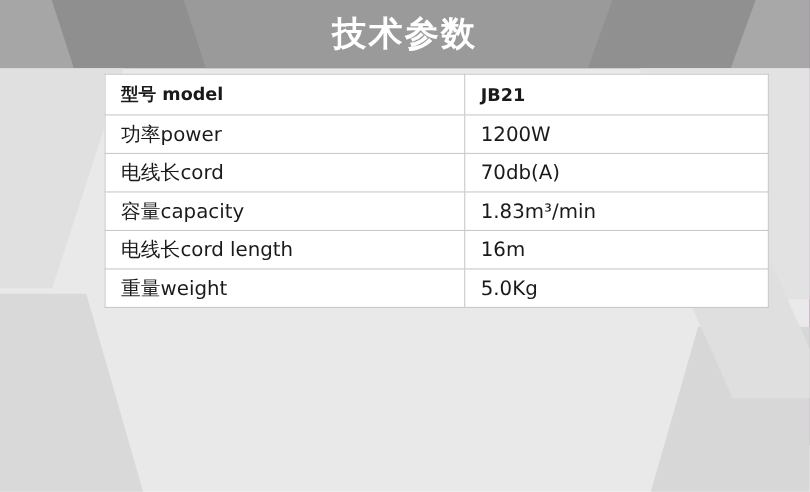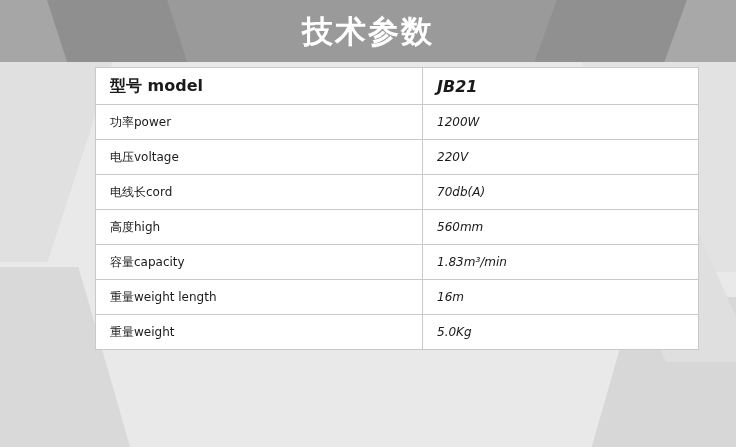--- a/index.html
+++ b/index.html
@@ -120,29 +120,29 @@
   table.spec {
     border-collapse: collapse;
     width: 547px;
     background: #ffffff;
     table-layout: fixed;
   }
   table.spec td {
     border: 1px solid #c9c9c9;
     height: 34px;
     padding: 0 14px;
-    font-size: 12px;
+    font-size: 18px;
     color: #1a1a1a;
     background: #ffffff;
     white-space: nowrap;
     overflow: hidden;
     font-family: "DejaVu Sans", "Liberation Sans", sans-serif;
   }
   table.spec td.col-label { width: 298px; }
-  table.spec td.col-value { width: 247px; font-style: italic; }
+  table.spec td.col-value { width: 247px; }
   table.spec tr.header td {
     font-weight: bold;
     height: 36px;
     font-size: 16px;
   }
 </style>
 </head>
 <body>
 
 <div class="page">
@@ -167,37 +167,29 @@
         <tbody>
           <tr class="header">
             <td class="col-label">型号 model</td>
             <td class="col-value">JB21</td>
           </tr>
           <tr>
             <td class="col-label">功率power</td>
             <td class="col-value">1200W</td>
           </tr>
           <tr>
-            <td class="col-label">电压voltage</td>
-            <td class="col-value">220V</td>
-          </tr>
-          <tr>
             <td class="col-label">电线长cord</td>
             <td class="col-value">70db(A)</td>
-          </tr>
-          <tr>
-            <td class="col-label">高度high</td>
-            <td class="col-value">560mm</td>
           </tr>
           <tr>
             <td class="col-label">容量capacity</td>
             <td class="col-value">1.83m³/min</td>
           </tr>
           <tr>
-            <td class="col-label">重量weight length</td>
+            <td class="col-label">电线长cord length</td>
             <td class="col-value">16m</td>
           </tr>
           <tr>
             <td class="col-label">重量weight</td>
             <td class="col-value">5.0Kg</td>
           </tr>
         </tbody>
       </table>
     </div>
   </div>

